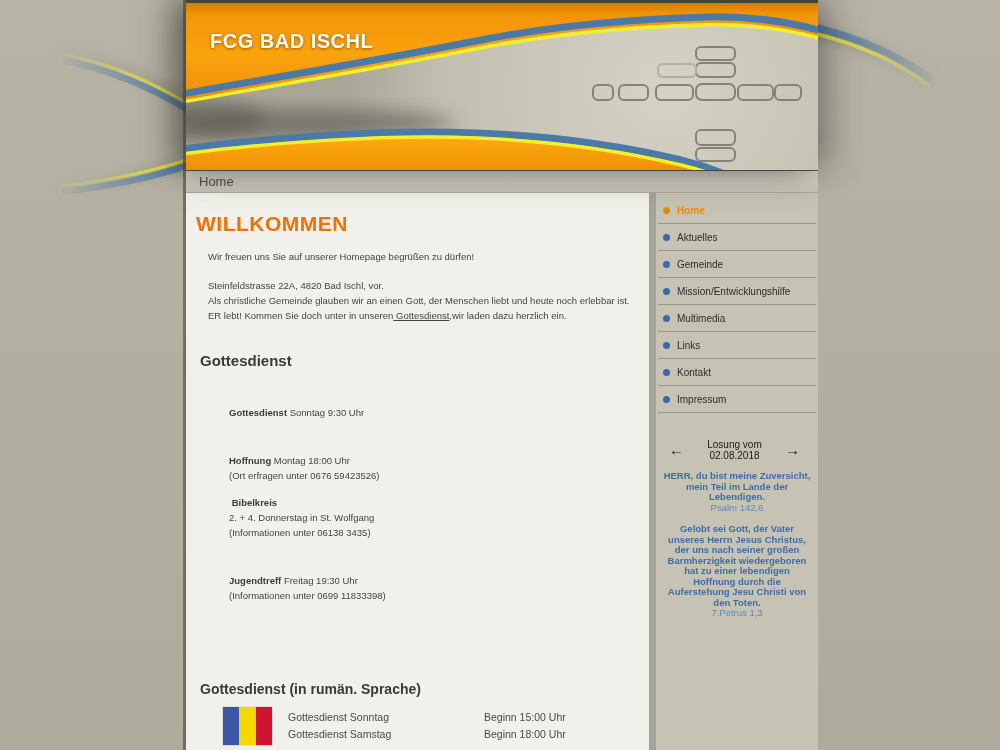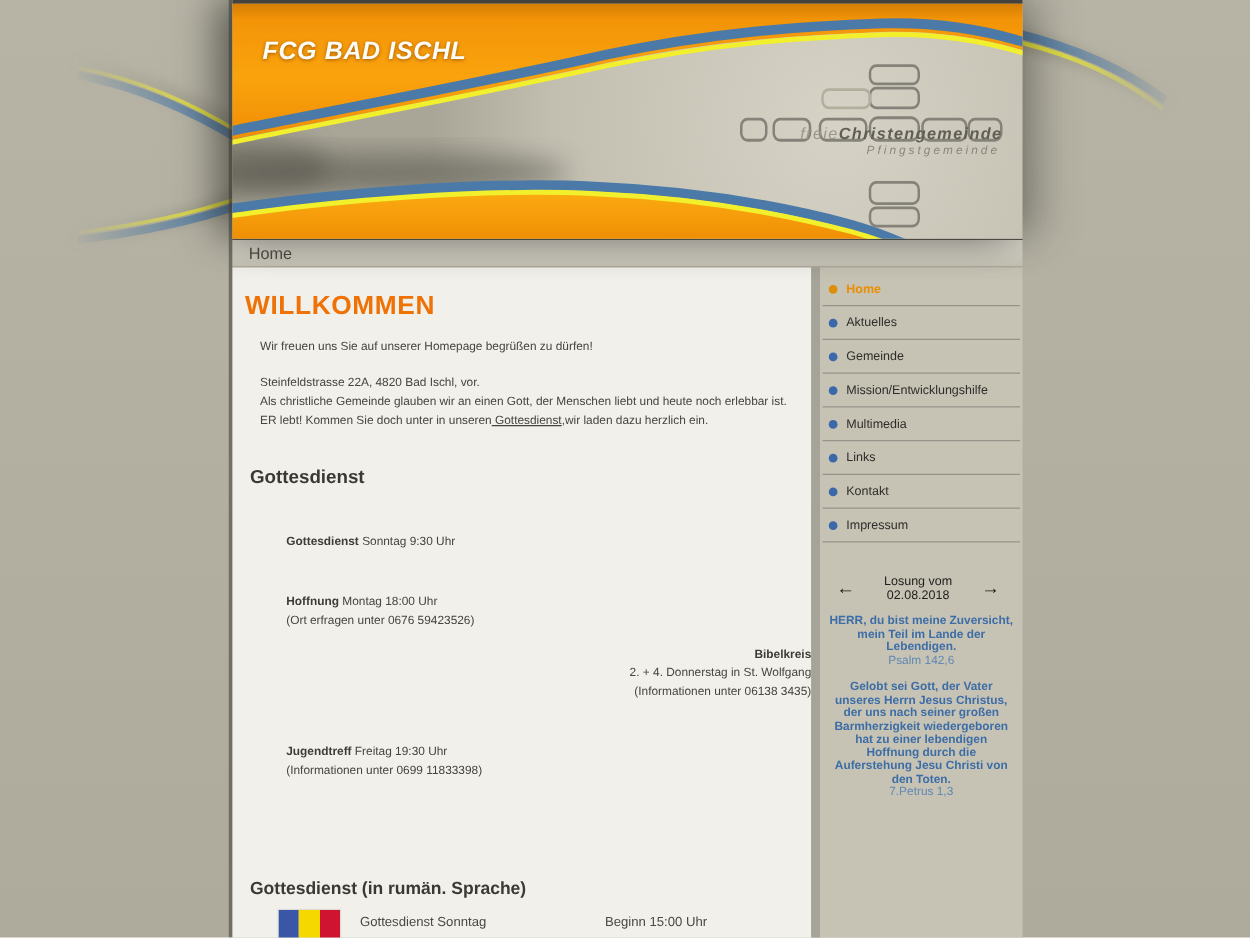--- a/index.html
+++ b/index.html
@@ -9,25 +9,24 @@
     font-family:"Liberation Sans",sans-serif;
   }
   .bg-svg{position:absolute;left:0;top:0;}
   
   .wrapper{
     position:absolute;left:183px;top:0;width:635px;height:750px;
     border-left:3px solid rgba(72,70,62,.6);box-sizing:border-box;
   }
   
   .header{
-    position:relative;height:191px;box-sizing:border-box;
+    position:relative;height:170px;box-sizing:border-box;
     border-top:3px solid #43423c;
     background:#b5b2a4;
     box-shadow:-14px -2px 30px rgba(55,54,48,.65), 14px -2px 30px rgba(55,54,48,.35);
-    font-style:italic;
   }
   .header svg.hdr{position:absolute;left:0;top:0;width:100%;height:100%;}
   .site-title{
     position:absolute;left:24px;top:27px;margin:0;
     font-size:20px;font-weight:bold;letter-spacing:.5px;color:#fdfdf8;
     text-shadow:0 1px 3px rgba(140,70,0,.8);
   }
   .logo-text{position:absolute;right:16px;top:97px;text-align:right;line-height:1;}
   .logo-line1{font-size:13px;letter-spacing:1.1px;color:#9b988b;}
   .logo-line1 b{color:#605d55;font-weight:bold;}
@@ -48,21 +47,21 @@
   
   .welcome-h{margin:19px 0 0 10px;font-size:21px;font-weight:bold;letter-spacing:.5px;color:#ee7205;}
   .p1{margin:13px 0 0 22px;line-height:15px;white-space:nowrap;}
   .intro{margin:14px 0 0 22px;line-height:15px;}
   .intro div{white-space:nowrap;}
   .txt-link{color:#45443e;text-decoration:underline;cursor:pointer;}
   .svc-h{margin:29px 0 0 14px;font-size:15px;line-height:17px;font-weight:bold;color:#3a3934;}
   .svc{margin-left:43px;line-height:15px;}
   .e1{margin-top:36px;}
   .e2{margin-top:33px;}
-  .e3{margin-top:12px;text-align:right;}
+  .e3{margin-top:12px;}
   .e4{margin-top:33px;}
   .svc b{color:#3d3c36;}
   .rom-h{margin:78px 0 0 14px;font-size:14px;line-height:17px;font-weight:bold;color:#3a3934;}
   .rom-row{display:flex;margin:9px 0 0 37px;}
   .flag{width:49px;height:38px;display:flex;box-shadow:0 0 0 1px rgba(0,0,0,.08);}
   .flag span{flex:1;}
   .rom-table{margin-left:16px;padding-top:2px;font-size:10.5px;line-height:17px;color:#4a4942;}
   .rom-table .r{display:flex;gap:44px;}
   .rom-table .lab{width:152px;}
   
@@ -174,24 +173,20 @@
         <rect x="552" y="82" width="35" height="15" rx="5"></rect>
         <rect x="589" y="82" width="26" height="15" rx="5"></rect>
         <rect x="510" y="44" width="39" height="13" rx="5"></rect>
         <rect x="510" y="60" width="39" height="14" rx="5"></rect>
         <rect x="510" y="127" width="39" height="15" rx="5"></rect>
         <rect x="510" y="145" width="39" height="13" rx="5"></rect>
         <rect x="472" y="61" width="38" height="13" rx="5" stroke="#b2af9f"></rect>
       </g>
     </svg>
     <h1 class="site-title">FCG BAD ISCHL</h1>
-    <div class="logo-text">
-      <div class="logo-line1"><span>freie</span><b>Christengemeinde</b></div>
-      <div class="logo-line2">Pfingstgemeinde</div>
-    </div>
   </div>
 
   <div class="navbar">
     <span>Home</span>
   </div>
 
   <div class="content">
 
     <div class="main-col">
       <h2 class="welcome-h">WILLKOMMEN</h2>

